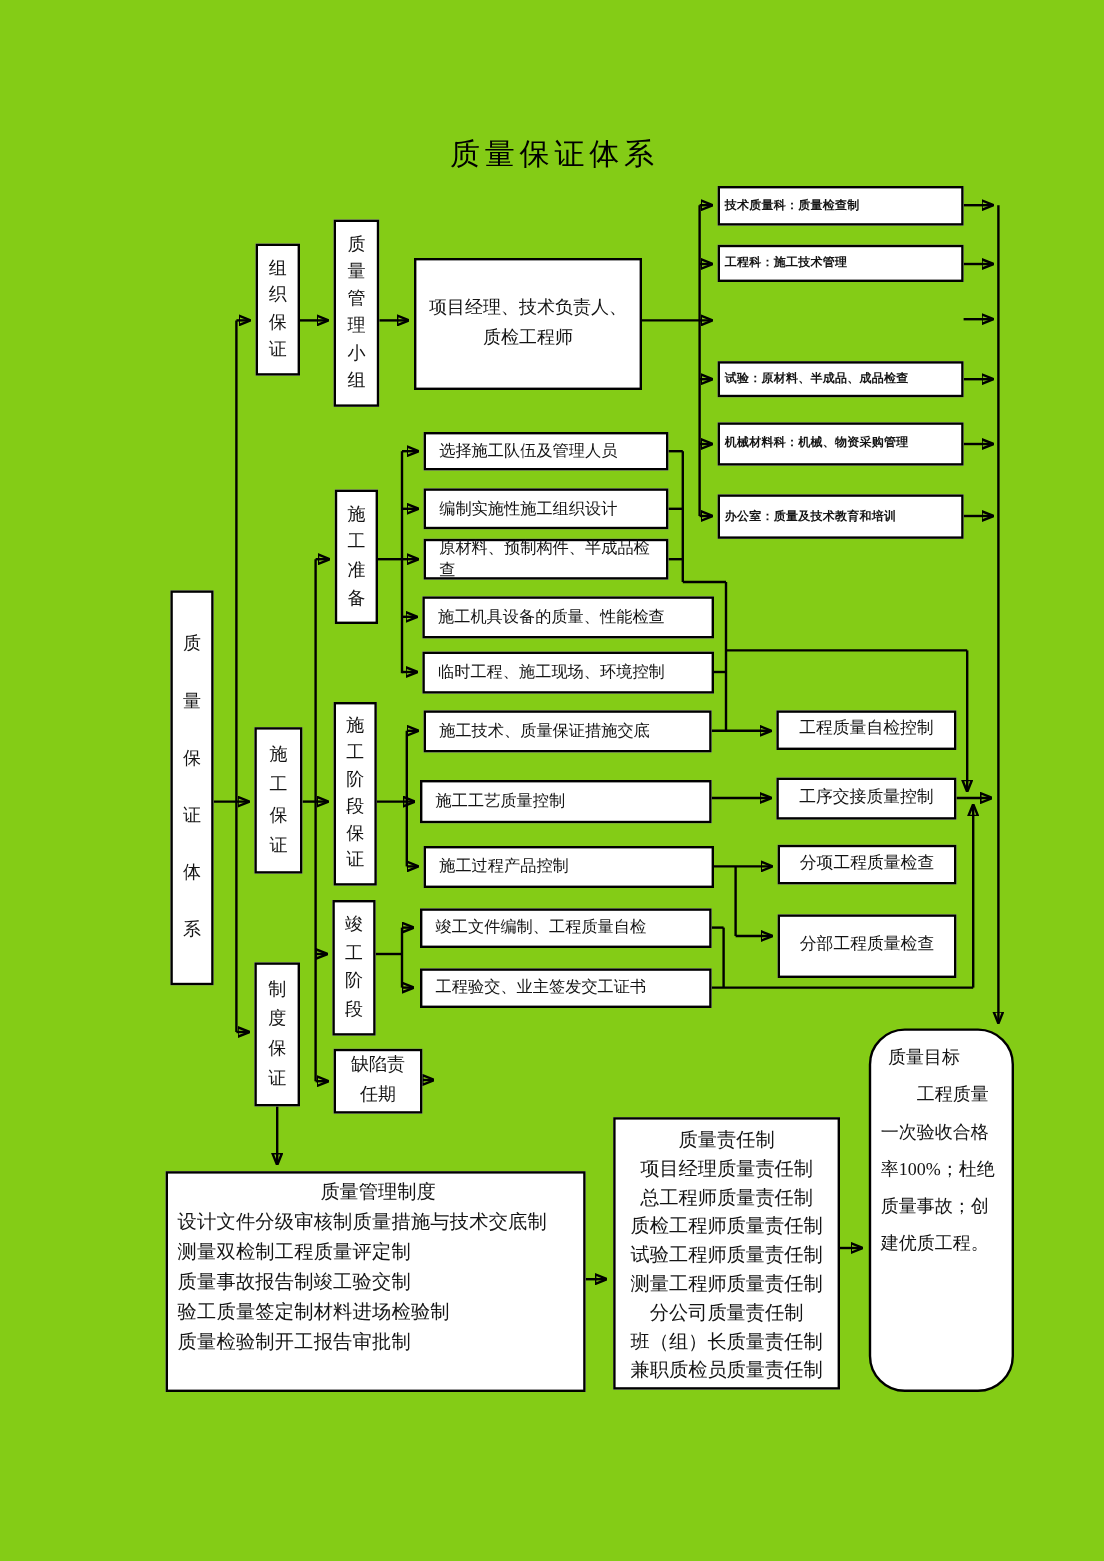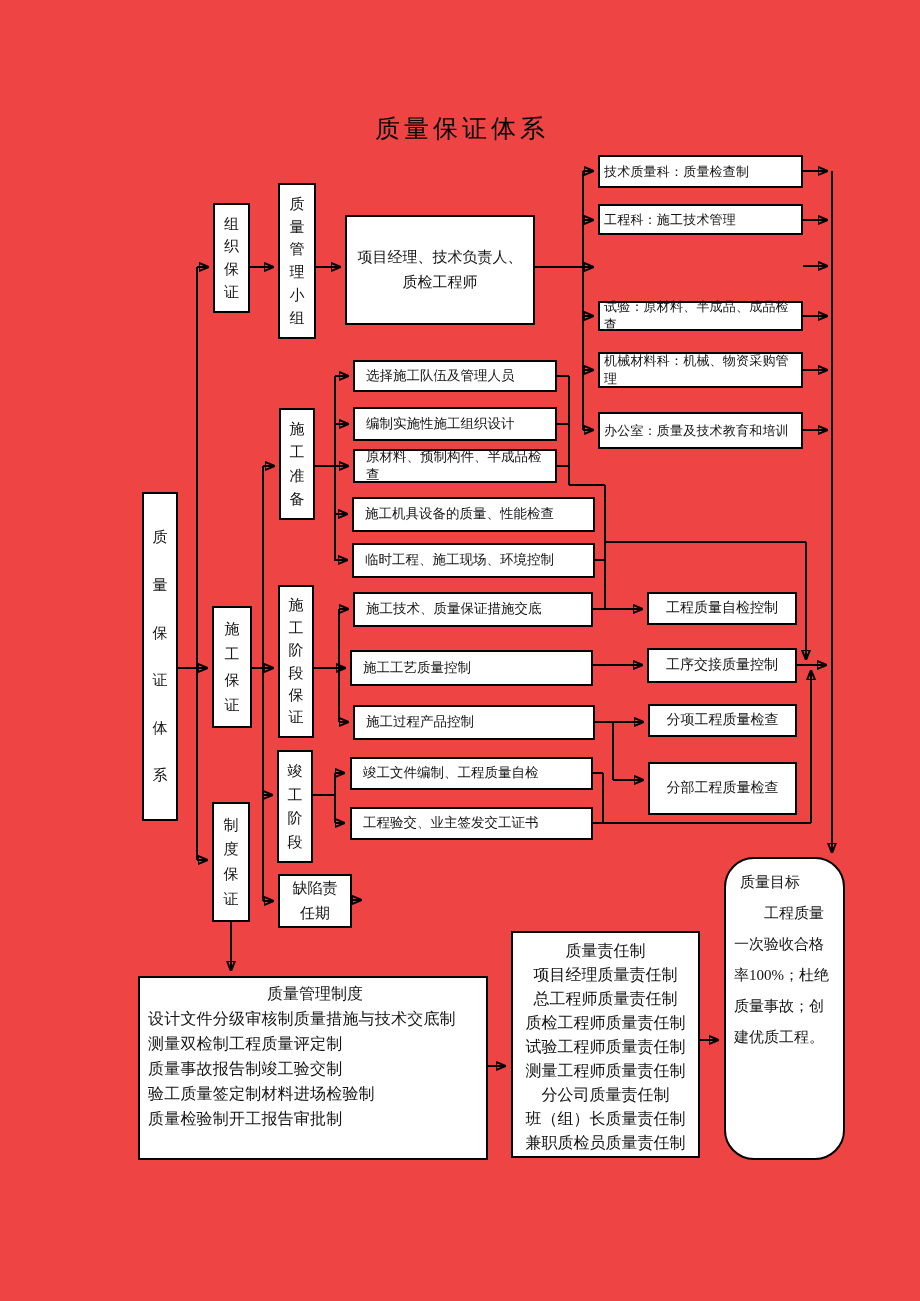--- a/index.html
+++ b/index.html
@@ -1,29 +1,29 @@
 <!DOCTYPE html>
 <html><head>
 <meta charset="utf-8">
 <style>
   html,body{margin:0;padding:0;background:#fff;}
   body{font-family:"Liberation Serif","DejaVu Serif",serif;color:#111;}
-  .canvas{position:relative;width:920px;height:1301px;background:#ef4444;overflow:hidden;}
+  .canvas{position:relative;width:920px;height:1301px;background:#84cc16;overflow:hidden;}
   .wires{position:absolute;left:0;top:0;width:920px;height:1301px;}
   .wires path{fill:none;stroke:#000;stroke-width:2;}
   .wires .arrows path{marker-end:url(#m);}
   .title{position:absolute;left:362px;top:112px;width:200px;text-align:center;
          font-size:25px;letter-spacing:4px;color:#000;}
   .box{position:absolute;box-sizing:border-box;border:2px solid #000;background:#fff;
        display:flex;align-items:center;justify-content:center;text-align:center;
        font-size:14px;line-height:1.35;color:#141414;}
   .vbox{flex-direction:column;justify-content:space-evenly;padding:6px 0;font-size:15px;}
   .vbox span{display:block;}
   .leftal{justify-content:flex-start;text-align:left;padding-left:11px;padding-right:2px;}
-  .dept{font-size:13px;justify-content:flex-start;text-align:left;padding-left:4px;padding-right:2px;letter-spacing:0.2px;}
+  .dept{font-size:10px;justify-content:flex-start;text-align:left;padding-left:4px;padding-right:2px;letter-spacing:0.2px;font-weight:bold;}
   .mid{font-size:13.5px;}
   .rmid{font-size:14px;}
   .pre{white-space:pre-line;line-height:1.7;font-size:15px;}
   .blockbox{display:block;text-align:left;}
   .inst{padding:3px 4px 0 8px;font-size:16px;}
   .inst .ttl{text-align:center;line-height:25px;}
   .inst .it{line-height:25px;letter-spacing:0.2px;}
   .resp{padding:6px 2px 0 2px;font-size:16px;}
   .resp .it{text-align:center;line-height:24px;}
   .target{padding:8px 8px 0 8px;font-size:15px;border-radius:30px;}

